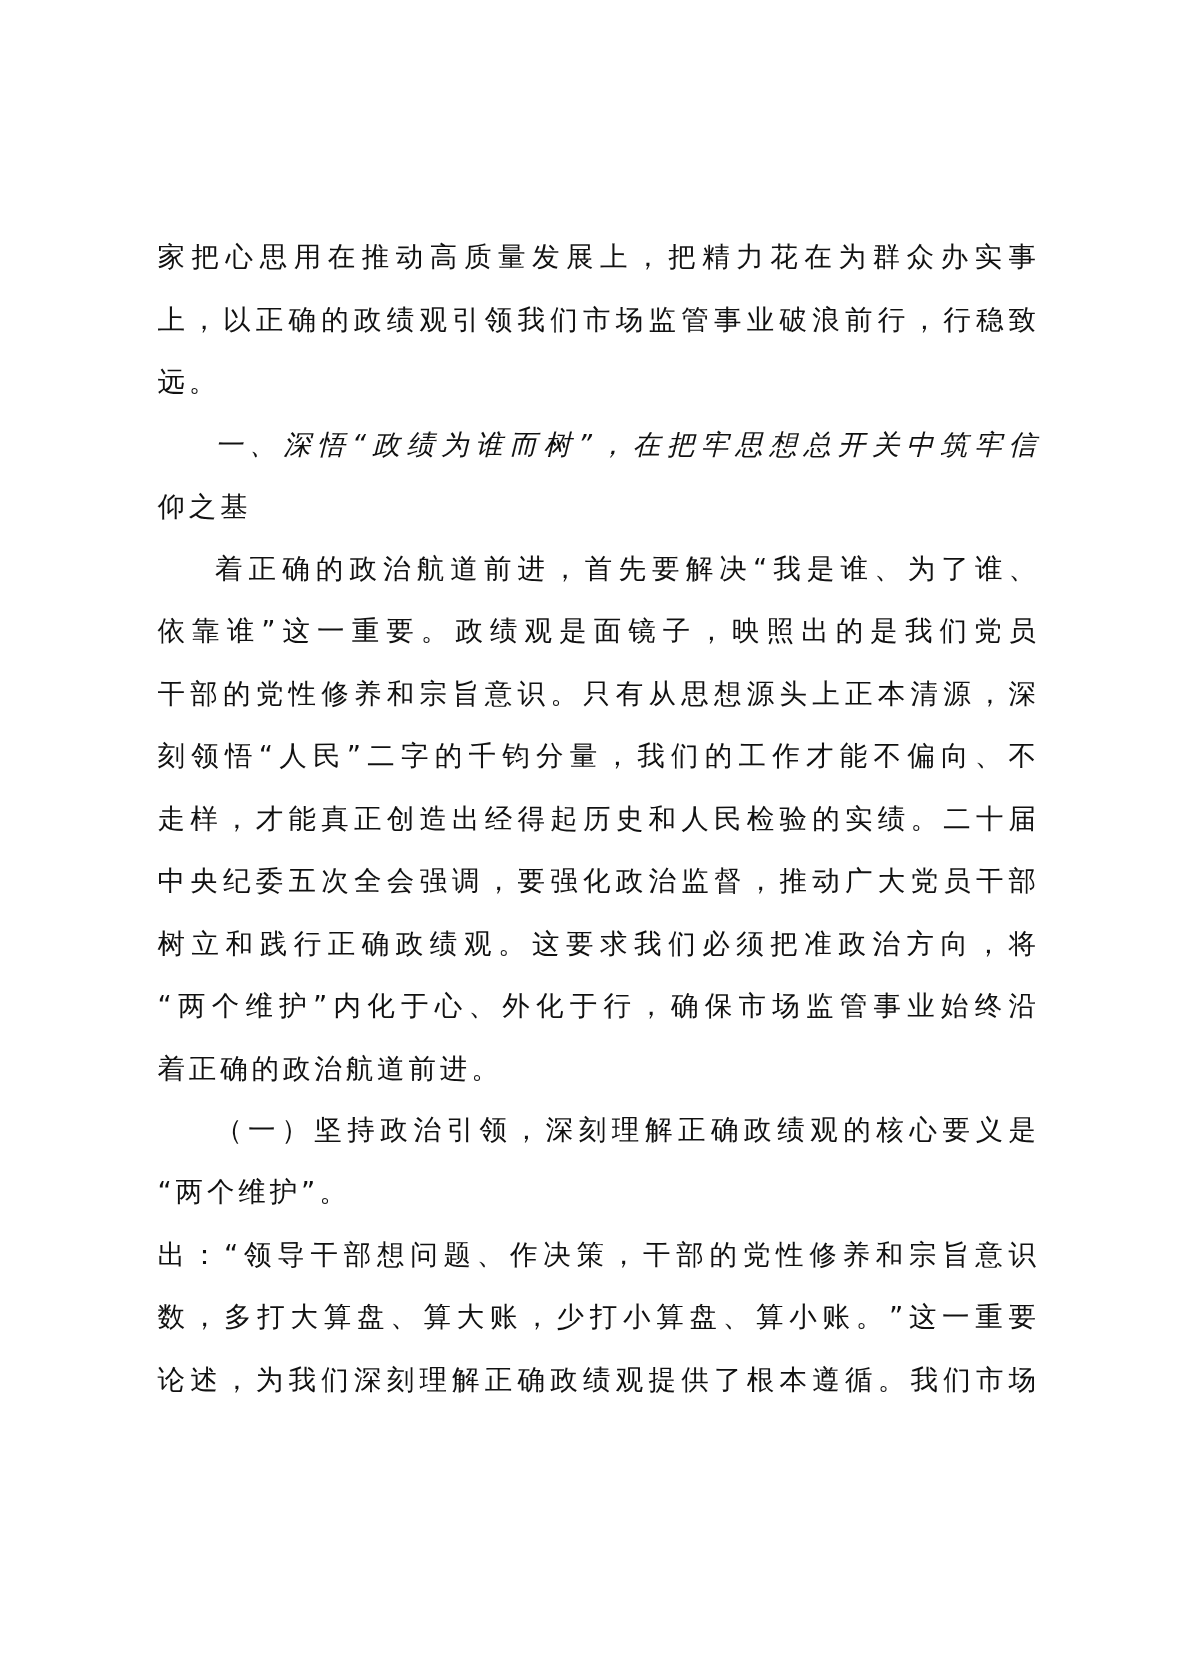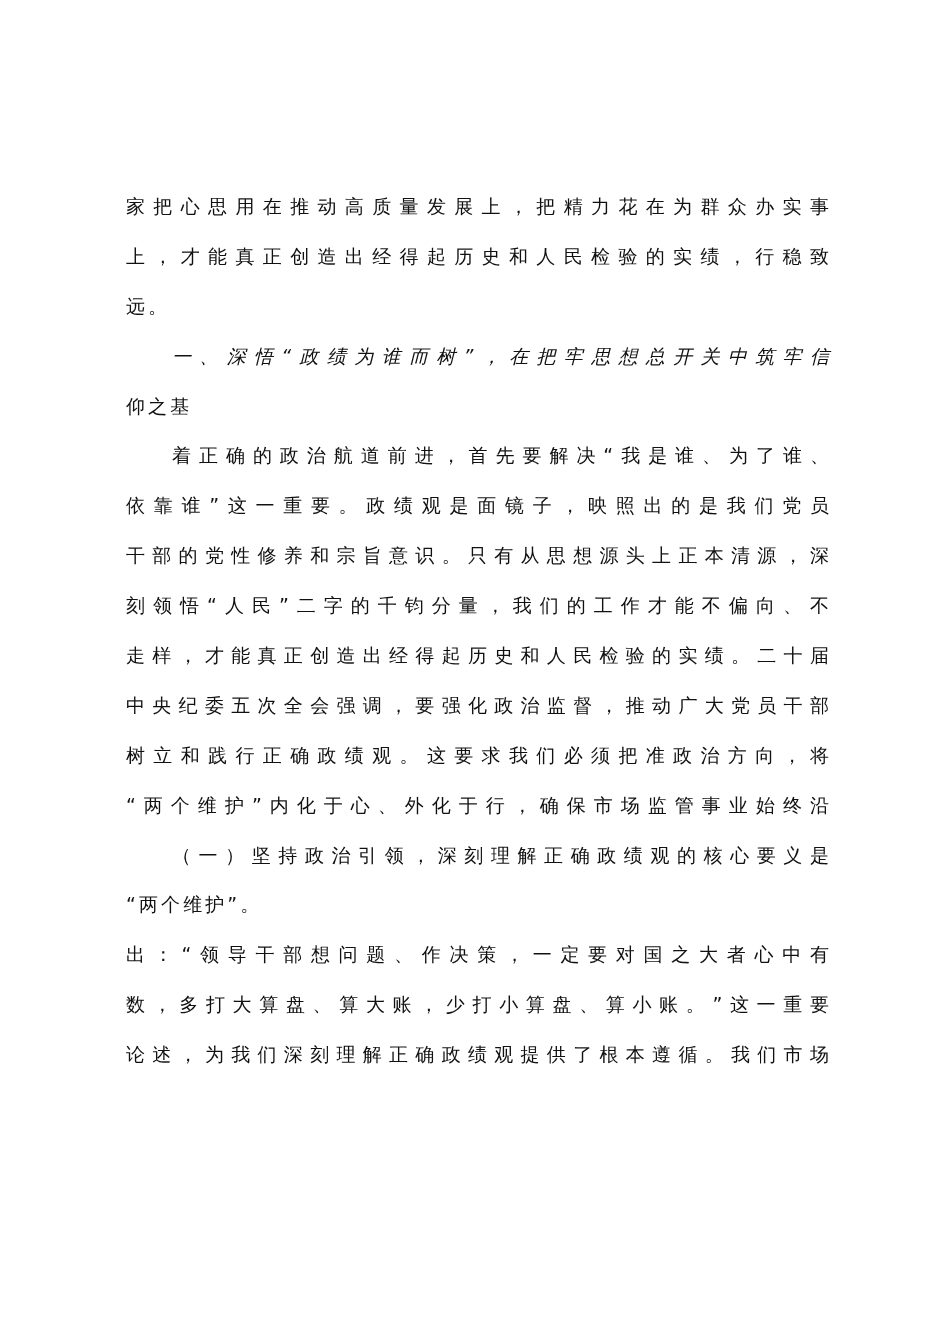--- a/index.html
+++ b/index.html
@@ -25,21 +25,21 @@
     }
     .content {
       position: absolute;
       left: 126px;
       top: 182px;
       width: 706px;
     }
     .line {
       height: 49.9px;
       line-height: 49.9px;
-      font-size: 19px;
+      font-size: 22px;
       white-space: nowrap;
       letter-spacing: 3.1px;
       text-align: justify;
       text-align-last: justify;
     }
     .line.last {
       text-align-last: left;
     }
     .line.indent {
       padding-left: 46px;
@@ -50,45 +50,46 @@
     }
   </style>
 </head>
 <body>
 
 <div class="page">
   <div class="content">
 
     <div class="paragraph">
       <div class="line">家把心思用在推动高质量发展上，把精力花在为群众办实事</div>
-      <div class="line">上，才能真正创造出经得起历史和人民检验的实绩，行稳致</div>
+      <div class="line">上，以正确的政绩观引领我们市场监管事业破浪前行，行稳致</div>
       <div class="line last">远。</div>
     </div>
 
     <div class="paragraph">
       <div class="line indent heading">一、深悟“政绩为谁而树”，在把牢思想总开关中筑牢信</div>
       <div class="line last">仰之基</div>
     </div>
 
     <div class="paragraph">
       <div class="line indent">着正确的政治航道前进，首先要解决“我是谁、为了谁、</div>
       <div class="line">依靠谁”这一重要。政绩观是面镜子，映照出的是我们党员</div>
       <div class="line">干部的党性修养和宗旨意识。只有从思想源头上正本清源，深</div>
       <div class="line">刻领悟“人民”二字的千钧分量，我们的工作才能不偏向、不</div>
       <div class="line">走样，才能真正创造出经得起历史和人民检验的实绩。二十届</div>
       <div class="line">中央纪委五次全会强调，要强化政治监督，推动广大党员干部</div>
       <div class="line">树立和践行正确政绩观。这要求我们必须把准政治方向，将</div>
       <div class="line">“两个维护”内化于心、外化于行，确保市场监管事业始终沿</div>
+      <div class="line last">着正确的政治航道前进。</div>
     </div>
 
     <div class="paragraph">
       <div class="line indent">（一）坚持政治引领，深刻理解正确政绩观的核心要义是</div>
       <div class="line last">“两个维护”。</div>
     </div>
 
     <div class="paragraph">
-      <div class="line">出：“领导干部想问题、作决策，一定要对国之大者心中有</div>
+      <div class="line">出：“领导干部想问题、作决策，干部的党性修养和宗旨意识</div>
       <div class="line">数，多打大算盘、算大账，少打小算盘、算小账。”这一重要</div>
       <div class="line">论述，为我们深刻理解正确政绩观提供了根本遵循。我们市场</div>
     </div>
 
   </div>
 </div>
 
 </body></html>

